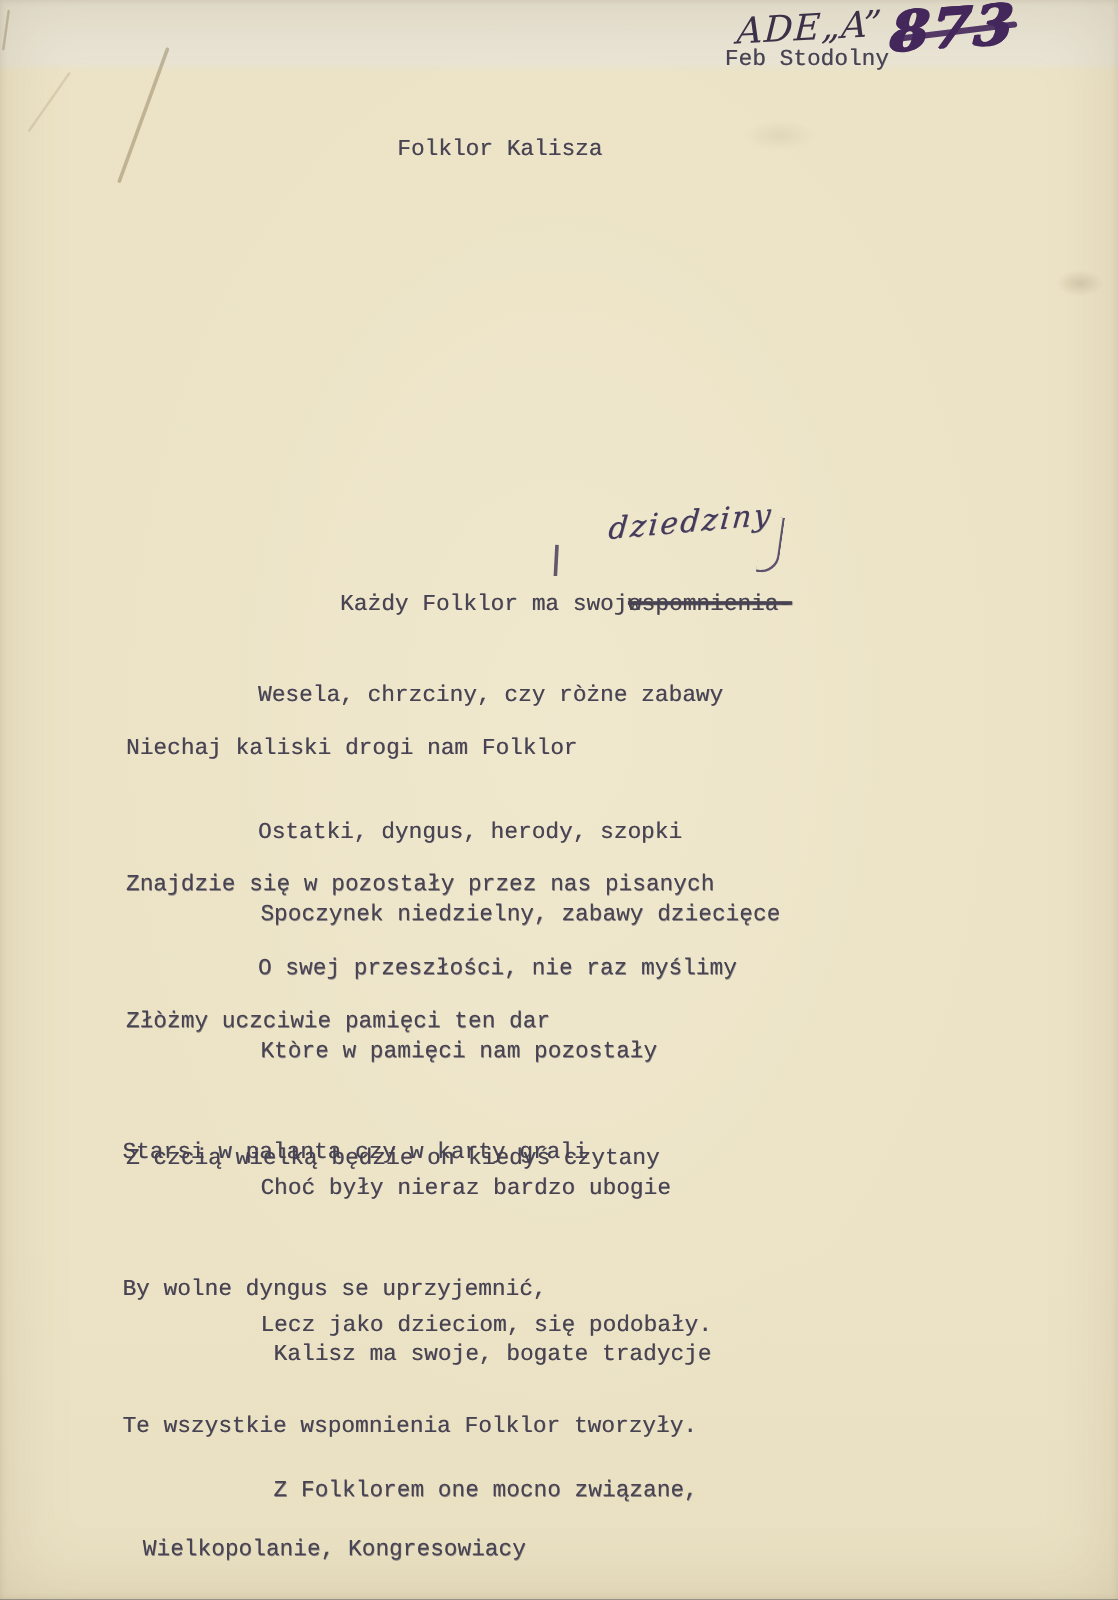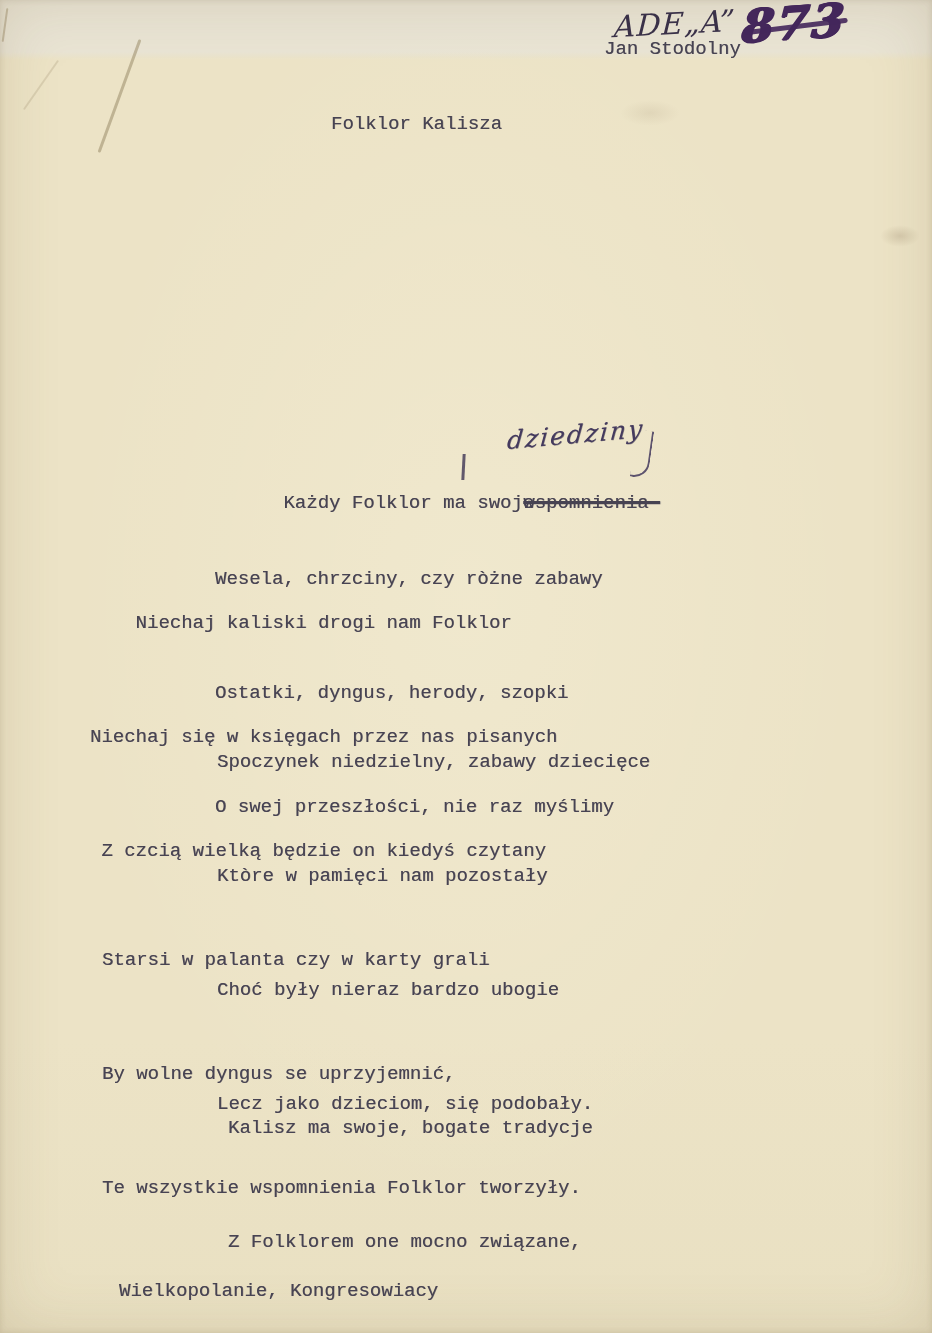--- a/index.html
+++ b/index.html
@@ -95,40 +95,41 @@
   <div class="scratch s1"></div>
   <div class="scratch s2"></div>
   <div class="scratch s3"></div>
   <div class="smudge" style="left:880px;top:225px;width:40px;height:22px;"></div>
   <div class="smudge" style="left:620px;top:100px;width:60px;height:26px;opacity:.5;"></div>
 
   <div class="abs hand archive-code" style="left:614px;top:6px;">ADE„A”</div>
   <div class="abs hand archive-number" style="left:742px;top:-4px;">873</div>
   <div class="abs num-stroke" style="left:744px;top:24px;"></div>
 
-  <div class="abs typed" style="left:604px;top:30px;">Jan Stodolny</div>
+  <div class="abs typed" style="left:604px;top:30px;">Feb Stodolny</div>
 
   <div class="abs typed" style="left:331px;top:105px;">Folklor Kalisza</div>
 
 
   <div class="stanza typed" style="left:215px;top:370px;">
     <div class="tline" style="position:relative;">
       <span>Każdy Folklor ma swoje</span><span class="struck">wspomnienia-</span>
       <span class="hand dziedziny">dziedziny</span>
       <span class="flourish"></span>
       <span class="caret-mark"></span>
     </div>
     <div class="tline">Wesela, chrzciny, czy ròżne zabawy</div>
     <div class="tline">Ostatki, dyngus, herody, szopki</div>
     <div class="tline">O swej przeszłości, nie raz myślimy</div>
   </div>
 
-  <div class="stanza typed" style="left:90px;top:528px;text-align:center;">
+  <div class="stanza typed" style="left:105px;top:528px;">
     <div class="tline">Niechaj kaliski drogi nam Folklor</div>
-    <div class="tline">Niechaj się w księgach przez nas pisanych</div>
+    <div class="tline">Znajdzie się w pozostały przez nas pisanych</div>
+    <div class="tline">Złòżmy uczciwie pamięci ten dar</div>
     <div class="tline">Z czcią wielką będzie on kiedyś czytany</div>
   </div>
 
   <div class="stanza typed" style="left:217px;top:667px;">
     <div class="tline">Spoczynek niedzielny, zabawy dziecięce</div>
     <div class="tline">Ktòre w pamięci nam pozostały</div>
     <div class="tline">Choć były nieraz bardzo ubogie</div>
     <div class="tline">Lecz jako dzieciom, się podobały.</div>
   </div>
 

